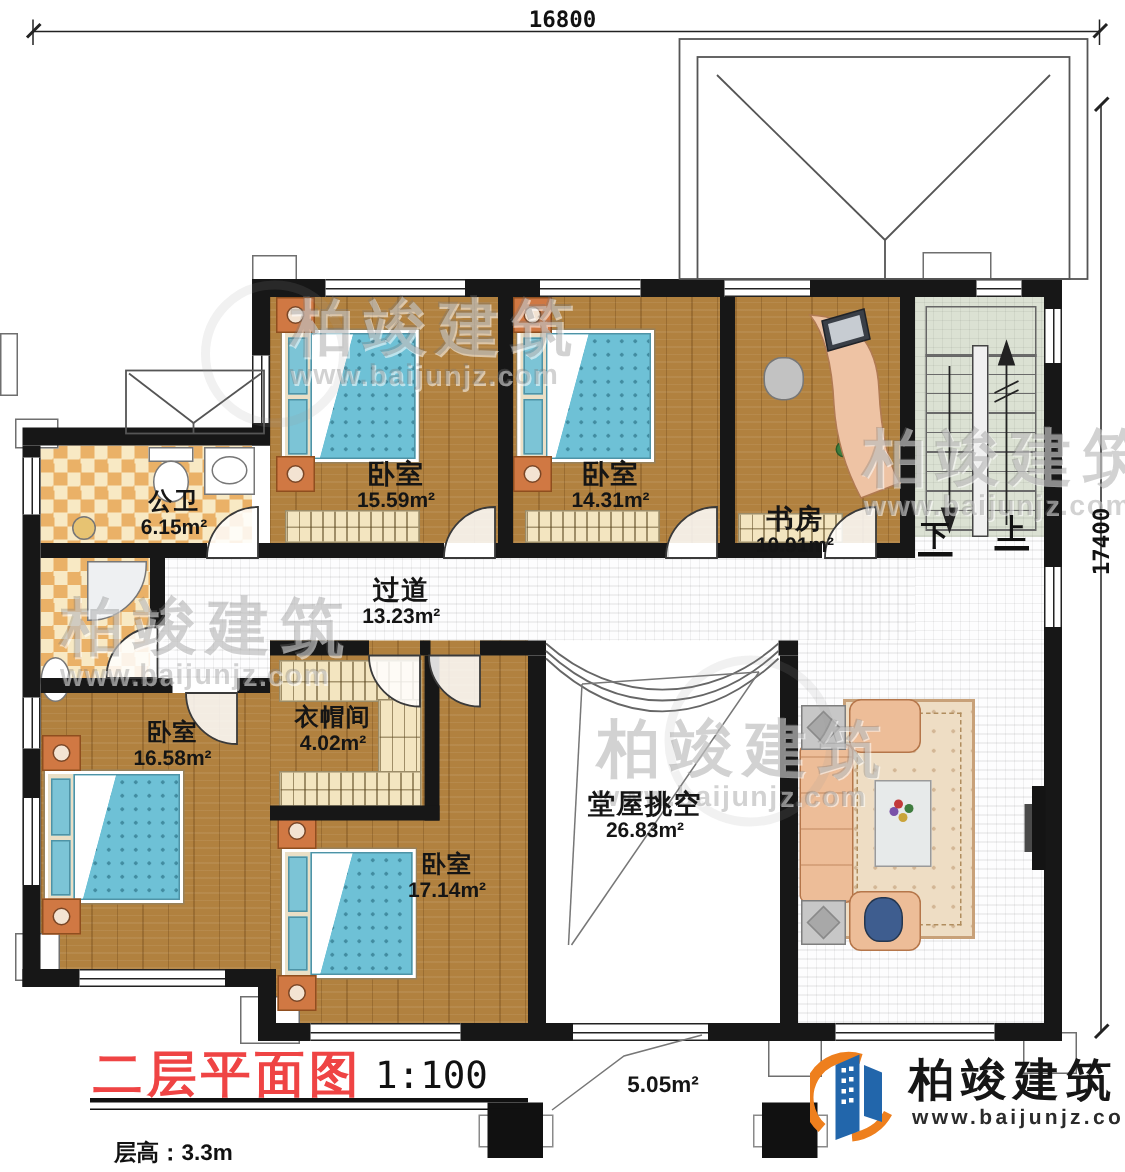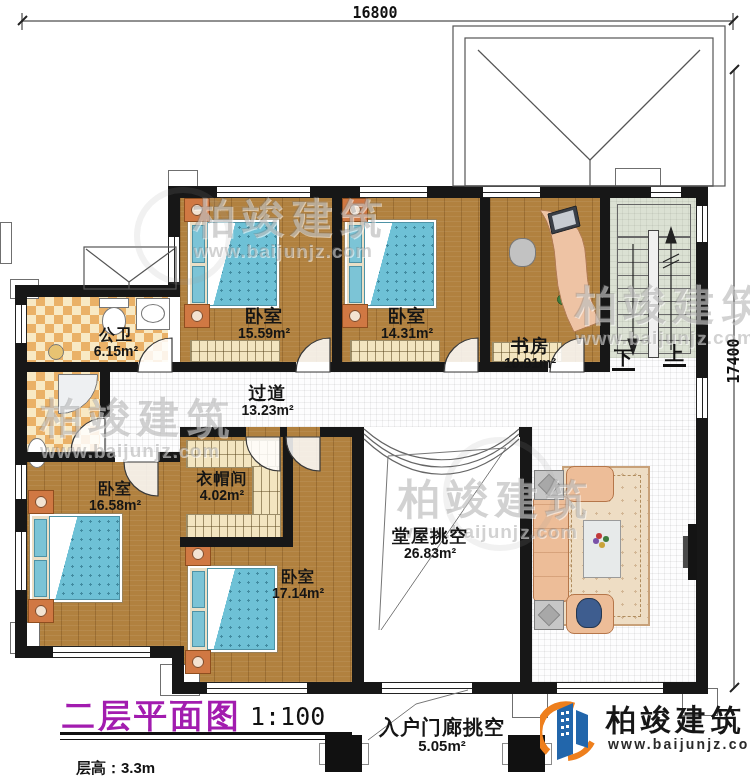--- a/index.html
+++ b/index.html
@@ -60,21 +60,21 @@
   .dirlab{position:absolute;z-index:6;font-size:19px;font-weight:700;color:#111;border-bottom:3px solid #111;line-height:1.05;padding:0 2px;}
   .wm{position:absolute;z-index:5;pointer-events:none;color:rgba(118,118,118,.33);font-weight:700;
       text-shadow:1px 1px 0 rgba(255,255,255,.55);white-space:nowrap;}
   .wm .wm-name{display:block;font-size:42px;letter-spacing:7px;line-height:1.05;}
   .wm .wm-url{display:block;font-size:19px;letter-spacing:1px;}
   .dim{position:absolute;z-index:6;font-family:"DejaVu Sans Mono",monospace;font-size:15px;font-weight:700;color:#111;text-align:center;}
   .outline-box{position:absolute;background:#fff;border:1px solid #6f6f6f;z-index:2;}
   .col-black{position:absolute;background:#111;z-index:6;}
   .col-trim{position:absolute;background:#fff;border:1px solid #8a8a8a;z-index:5;}
   
-  .tb-title{position:absolute;z-index:7;font-size:33px;font-weight:700;letter-spacing:3px;color:#a21caf;}
+  .tb-title{position:absolute;z-index:7;font-size:33px;font-weight:700;letter-spacing:3px;color:#ef4444;}
   .tb-scale{position:absolute;z-index:7;font-size:25px;font-weight:500;color:#111;font-family:"DejaVu Sans Mono",monospace;}
   .tb-rule{position:absolute;z-index:7;border-top:3px solid #111;border-bottom:1.5px solid #111;height:4px;}
   .tb-line{position:absolute;z-index:7;font-size:15px;font-weight:700;color:#111;}
   .brand-name{position:absolute;z-index:7;font-size:30px;font-weight:700;letter-spacing:5px;color:#161616;}
   .brand-url{position:absolute;z-index:7;font-size:14px;font-weight:700;letter-spacing:2.2px;color:#2b2b2b;}
   svg.overlay{position:absolute;left:0;top:0;z-index:4;pointer-events:none;}
   .tv{position:absolute;z-index:3;background:#141414;}
   .tv2{position:absolute;z-index:3;background:#4a4a4a;}
   .stair-tread{position:absolute;z-index:2;border-left:1px solid #666;border-right:1px solid #666;
       background-image:repeating-linear-gradient(180deg,#6a6a6a 0 1px,transparent 1px 13px);}
@@ -350,21 +350,20 @@
   </div>
   <div class="room-label small-label" style="left:248px;top:568px;width:100px;">
     <span class="nm">卧室</span>
     <span class="ar">17.14m²</span>
   </div>
   <div class="room-label" style="left:375px;top:526px;width:110px;">
     <span class="nm">堂屋挑空</span>
     <span class="ar">26.83m²</span>
   </div>
   <div class="room-label" style="left:352px;top:716px;width:180px;">
-    <span class="nm" style="font-size:20px;">入户门廊挑空</span>
     <span class="ar" style="font-size:15px;">5.05m²</span>
   </div>
 
   <div class="dim" style="left:345px;top:4px;width:60px;">16800</div>
   <div class="dim" style="left:706px;top:352px;width:56px;transform:rotate(-90deg);">17400</div>
 
   <div class="wm" style="left:193px;top:196px;">
     <span class="wm-name">柏竣建筑</span>
     <span class="wm-url">www.baijunjz.com</span>
   </div>

